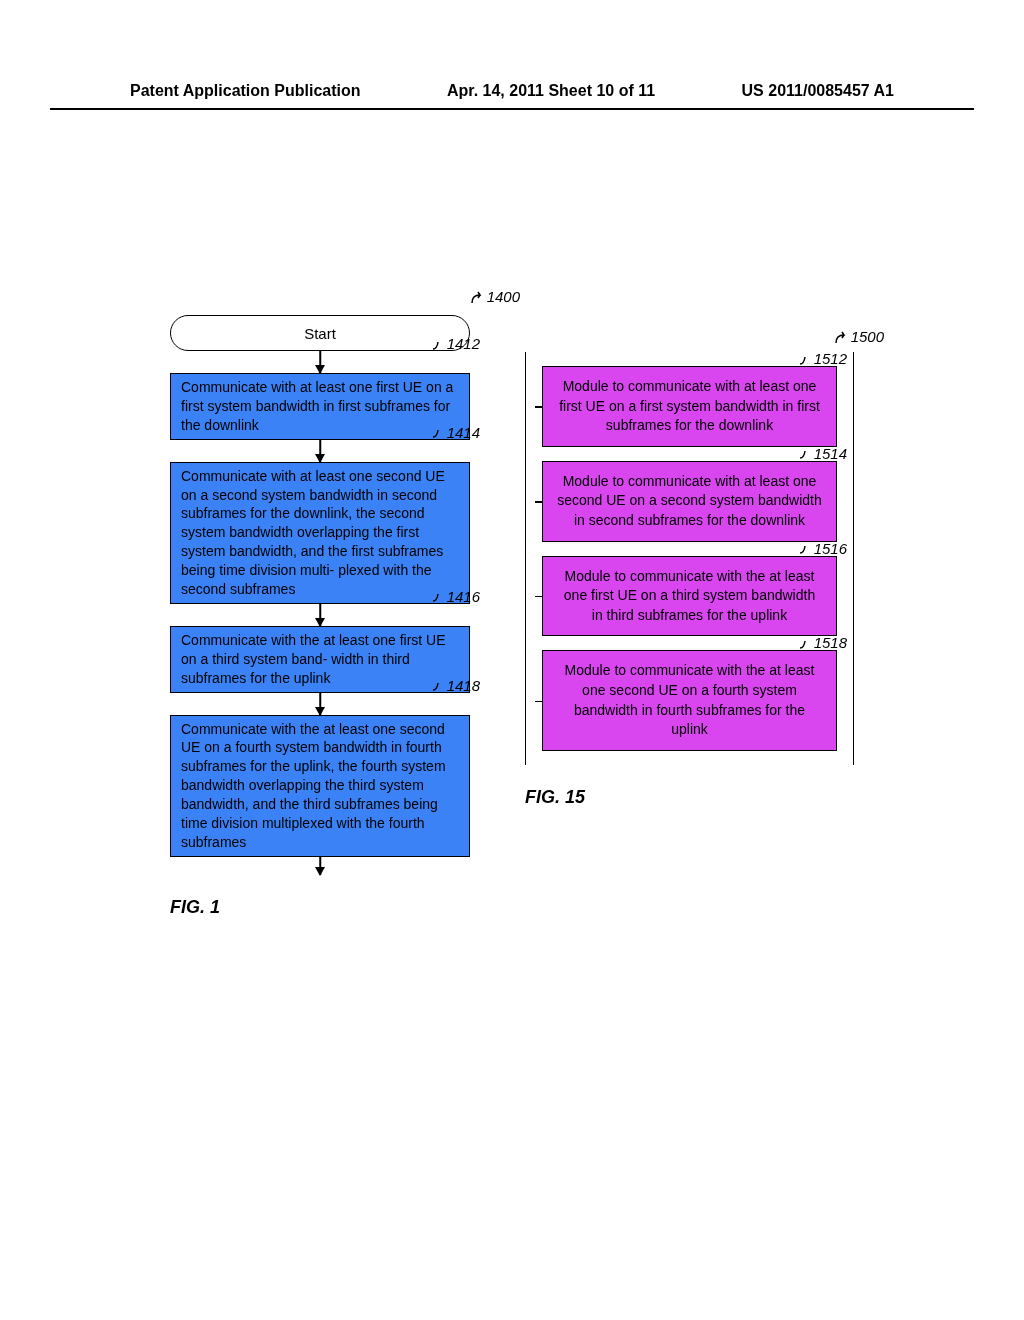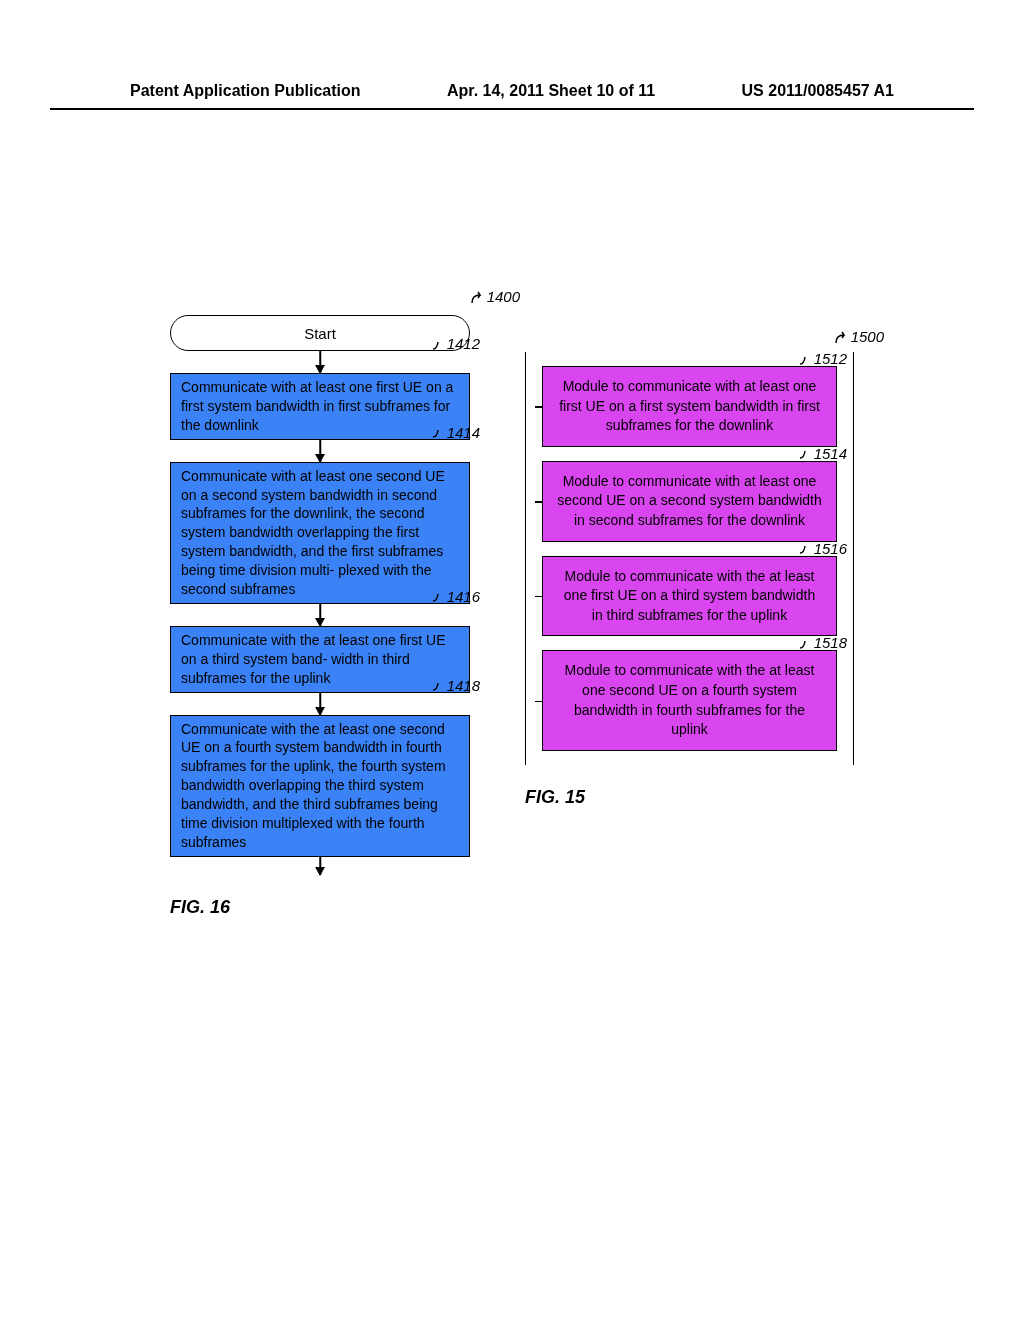--- a/index.html
+++ b/index.html
@@ -223,21 +223,21 @@
         <span>1418</span>
       </div>
     </div>
     <div class="arrow-down"></div>
     <div class="process">
       <span>Communicate with the at least one second UE on a fourth system bandwidth in fourth subframes for the uplink, the fourth system bandwidth overlapping the third system bandwidth, and the third subframes being time division multiplexed with the fourth subframes</span>
     </div>
 
     <div class="arrow-down arrow-down-short"></div>
 
-    <div class="caption">FIG. 16</div>
+    <div class="caption">FIG. 1</div>
   </div>
 
   <div class="modules">
     <div class="ref-tag">
       <div class="ref-tag-inner" style="right:-30px; top:-24px;">
         <svg class="hook-svg" viewBox="0 0 14 14">
             <path d="M1 13 Q1 5 9 5 L7 2 M9 5 L7 8" stroke="black" stroke-width="1.5" fill="none"></path>
           </svg>
         <span>1500</span>
       </div>

